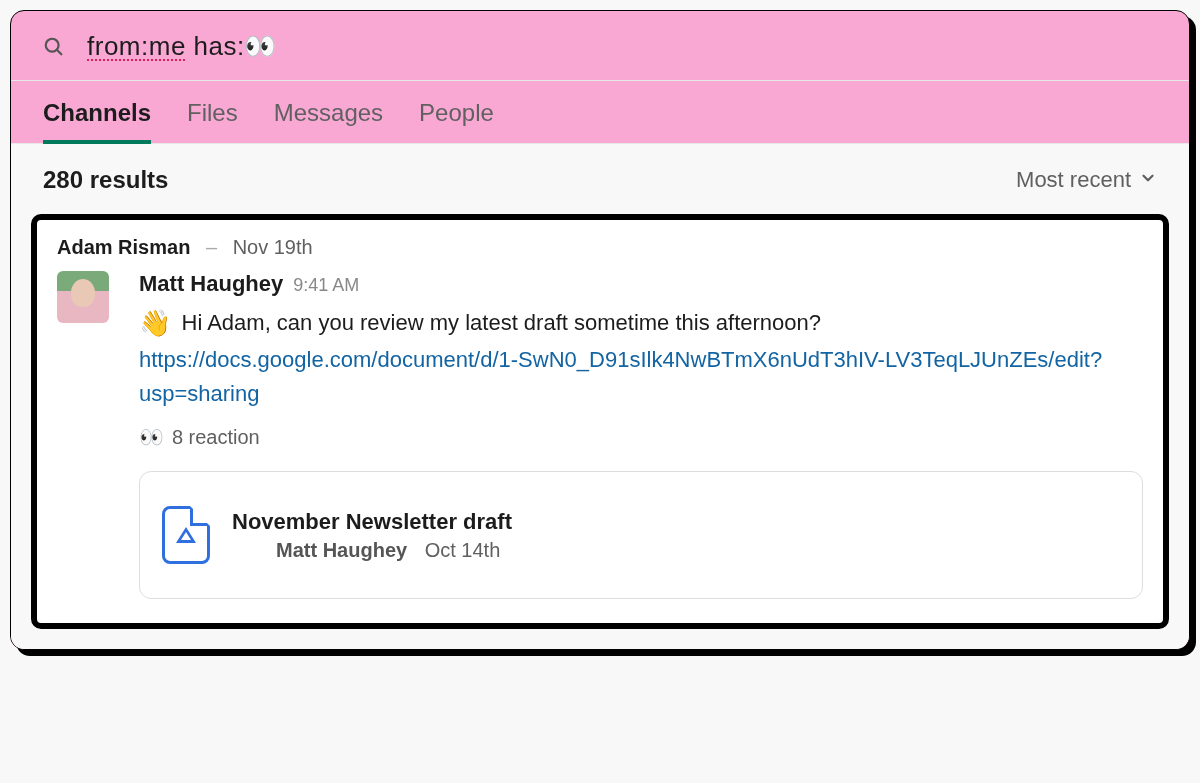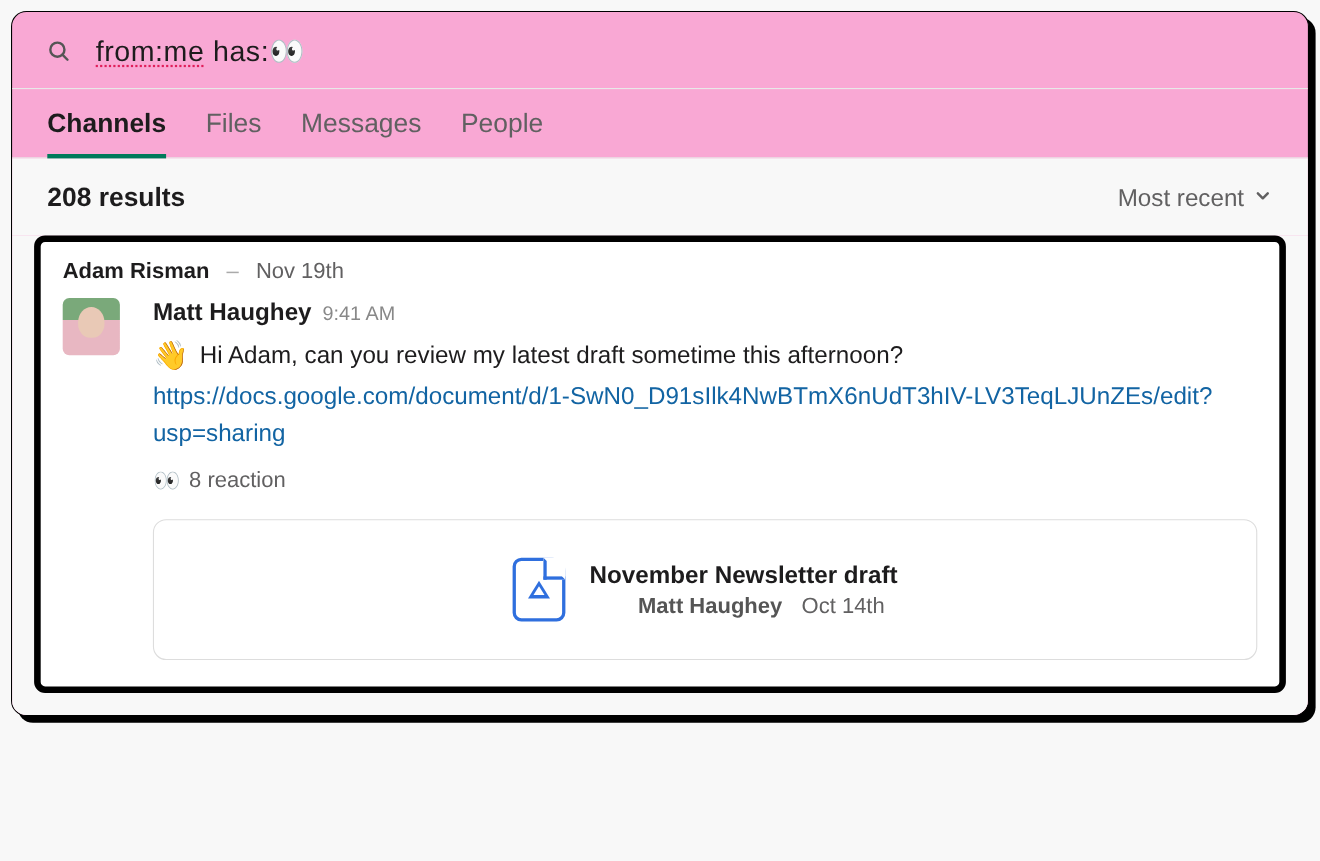--- a/index.html
+++ b/index.html
@@ -158,21 +158,20 @@
     }
     
     .attachment {
       margin-top: 22px;
       border: 1px solid #dddddd;
       border-radius: 12px;
       padding: 34px 22px;
       display: flex;
       gap: 22px;
       align-items: center;
-      justify-content: center;
     }
     .file-icon {
       width: 48px; height: 58px;
       border: 3px solid #2f6fde;
       border-radius: 8px 12px 8px 8px;
       position: relative;
       flex-shrink: 0;
       display:flex; align-items:center; justify-content:center;
     }
     .file-icon::before{
@@ -224,21 +223,21 @@
   </div>
 
   <div class="tabs">
     <div class="tab active">Channels</div>
     <div class="tab">Files</div>
     <div class="tab">Messages</div>
     <div class="tab">People</div>
   </div>
 
   <div class="results-header">
-    <div class="results-count">208 results</div>
+    <div class="results-count">280 results</div>
     <div class="sort-dropdown">
       <span>Most recent</span>
       <span>
         <svg viewBox="0 0 24 24" fill="none" stroke="#616061" stroke-width="3" stroke-linecap="round" stroke-linejoin="round">
             <polyline points="6 9 12 15 18 9"></polyline>
           </svg>
       </span>
     </div>
   </div>
 

